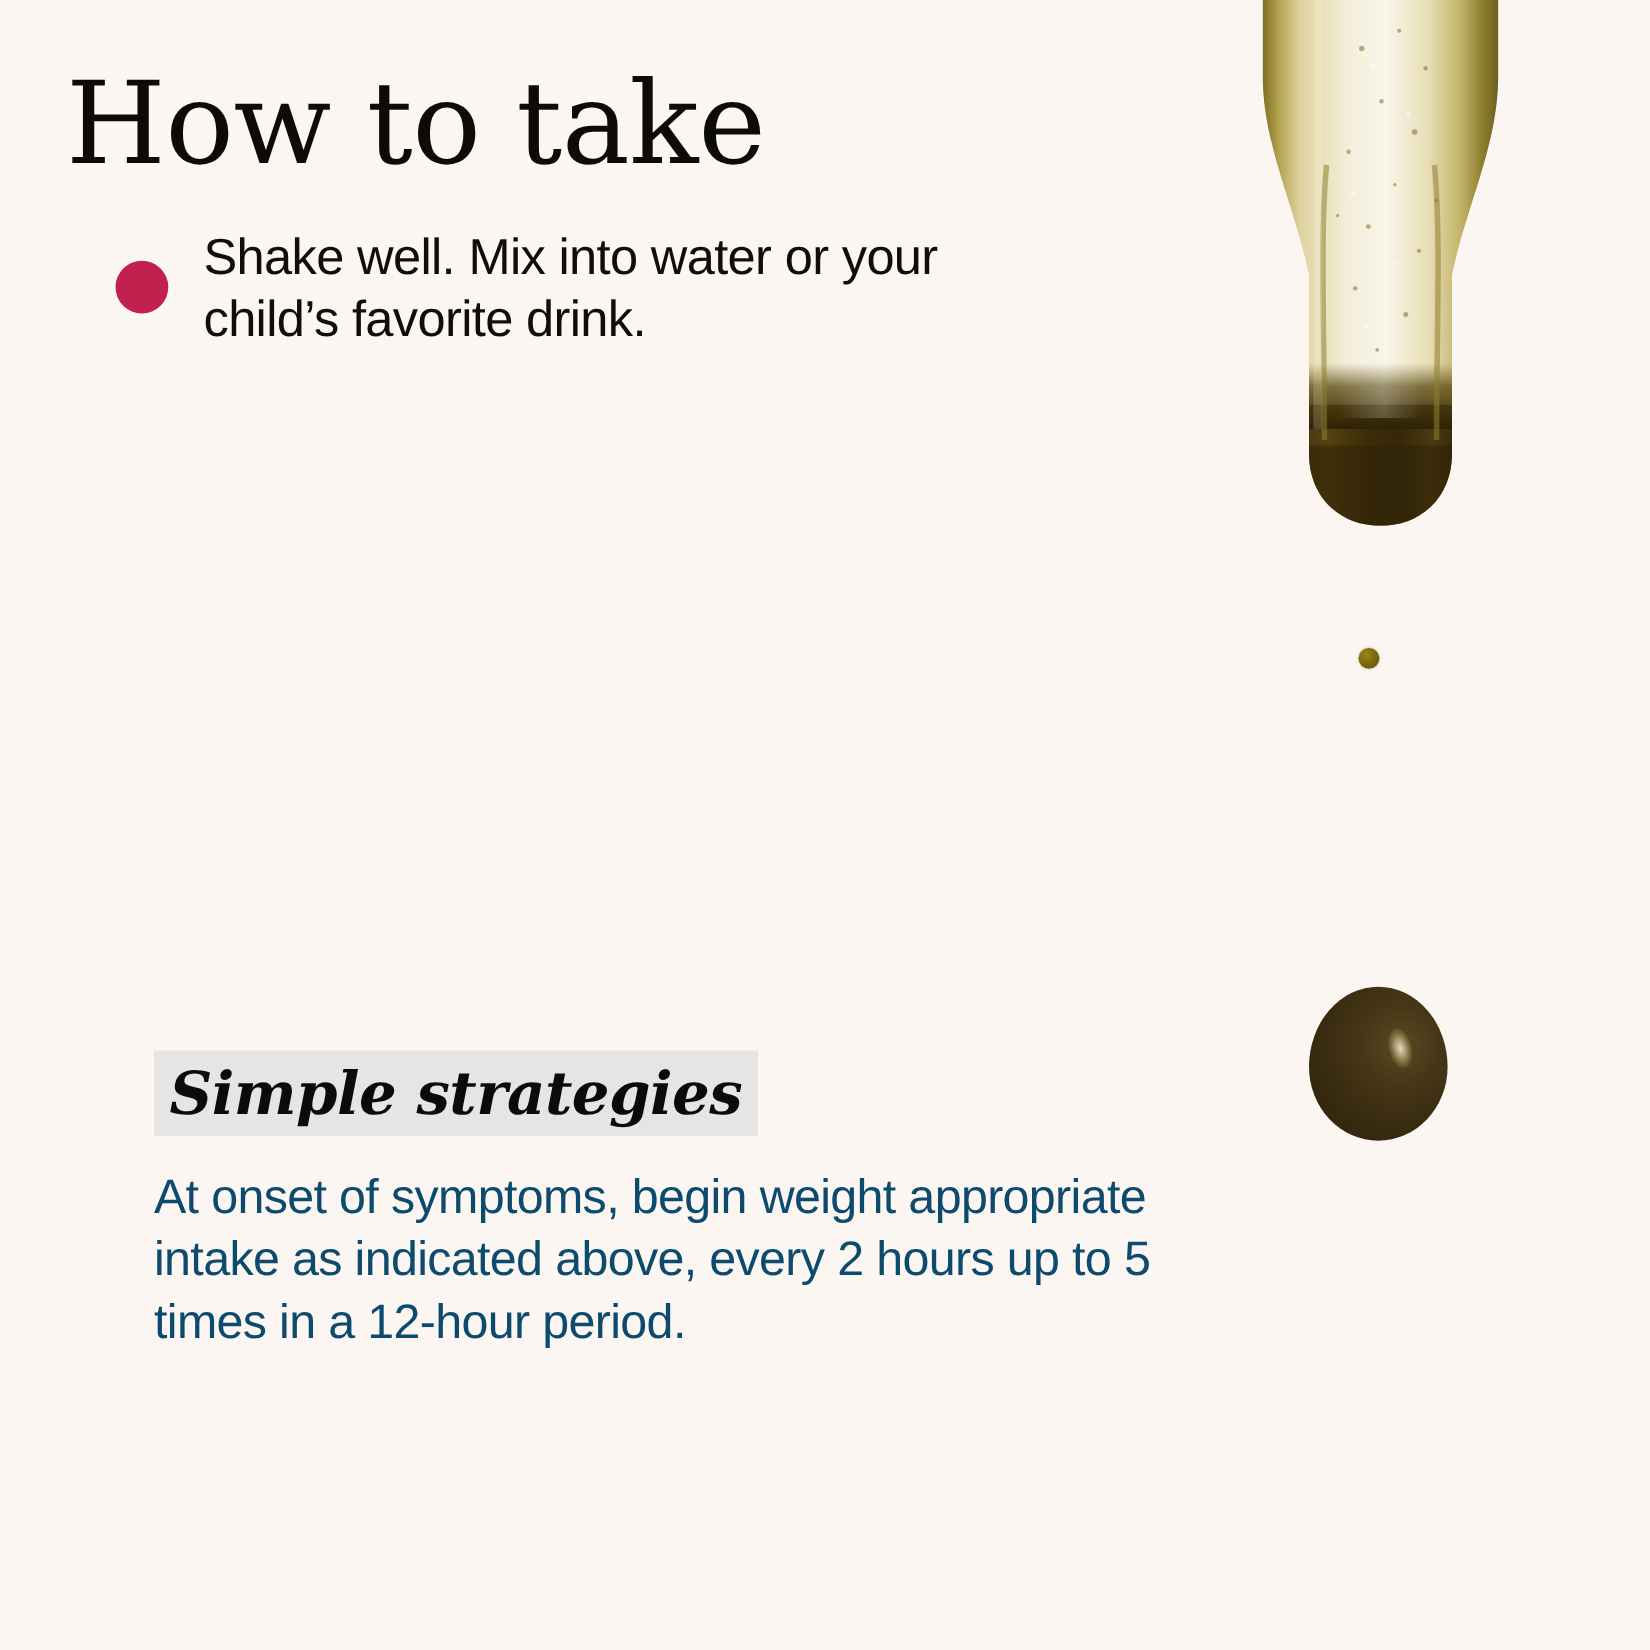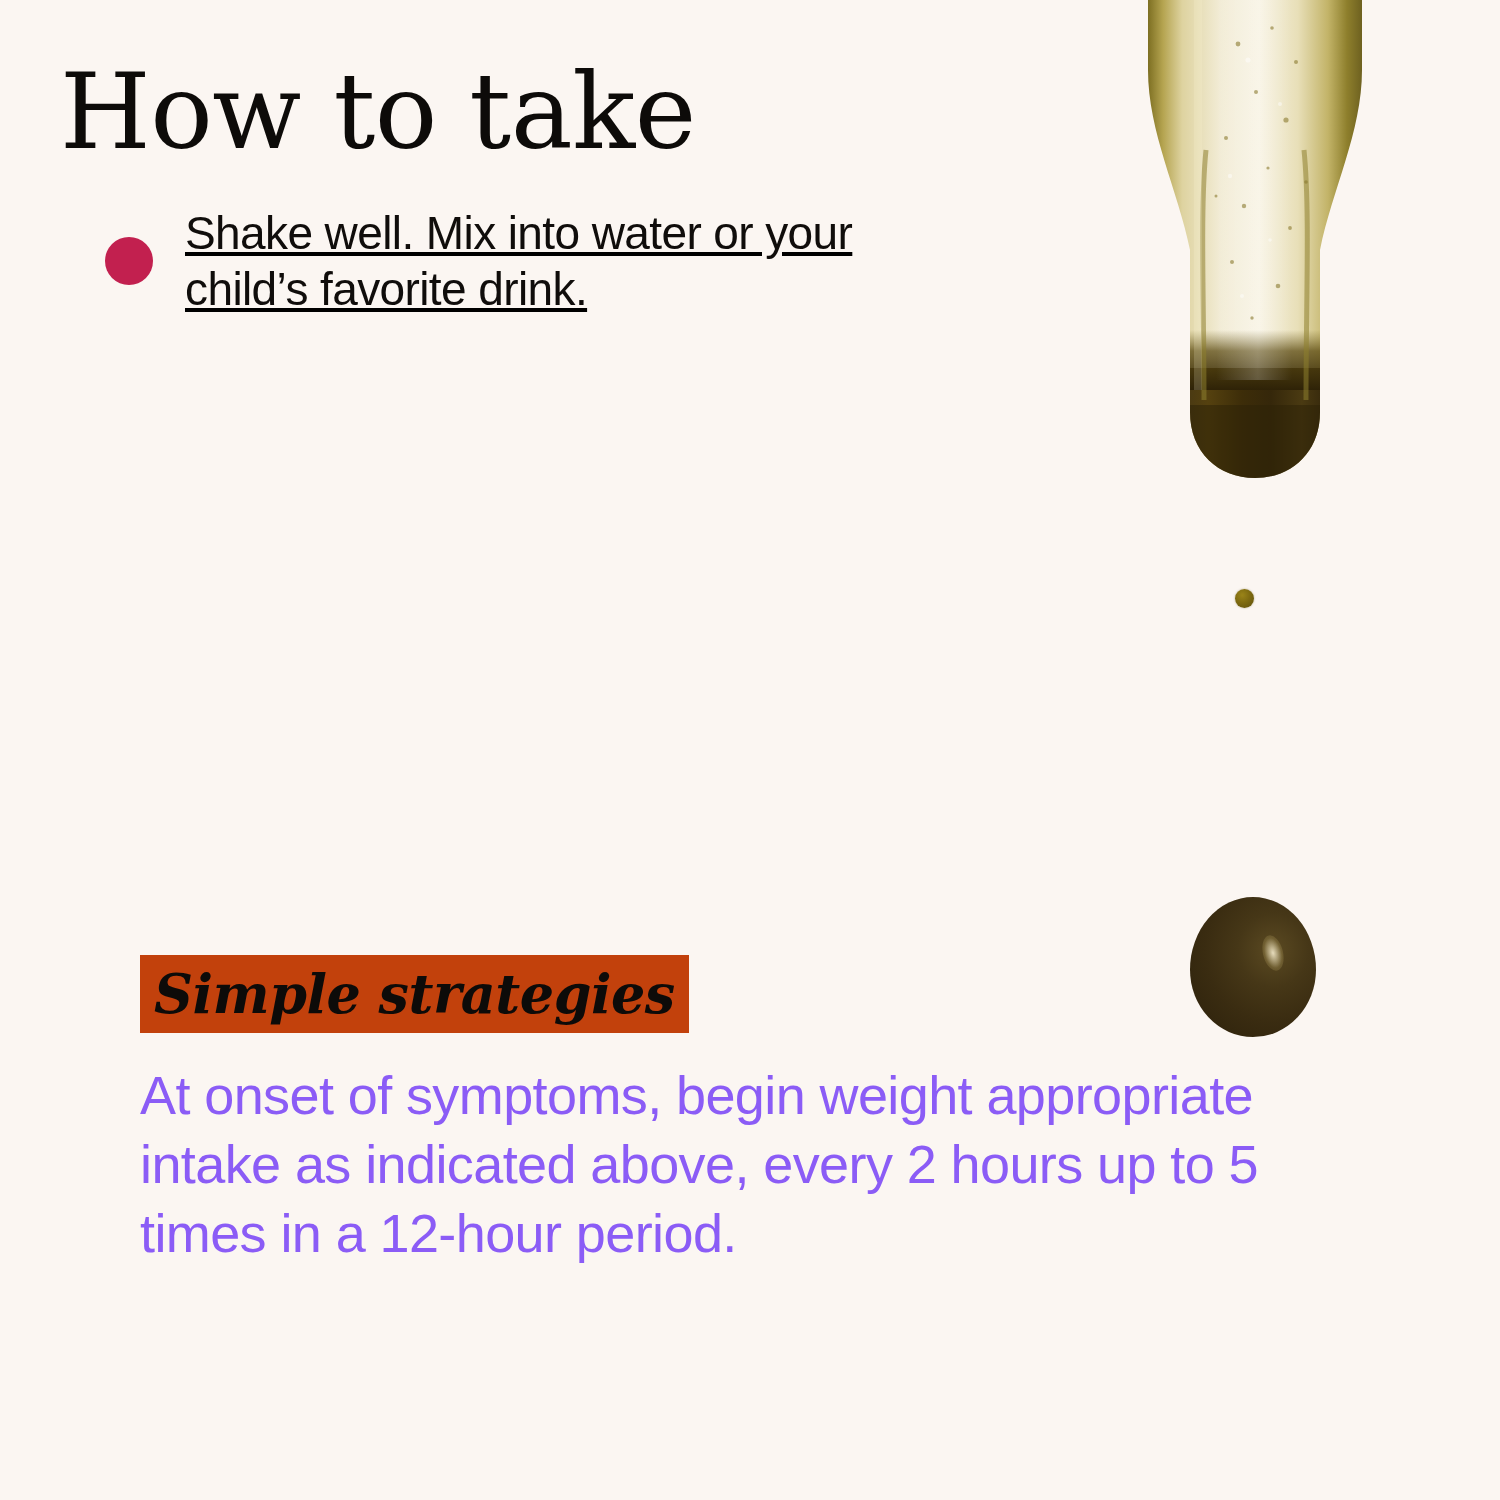--- a/index.html
+++ b/index.html
@@ -64,21 +64,20 @@
     width:1100px;
     list-style:none;
   }
   .list-item {
     position:relative;
     display:flex;
     align-items:flex-start;
     padding-left:185px;
     min-height:60px;
     margin-bottom:46px;
-    text-decoration:underline;
   }
   .bullet-dot {
     position:absolute;
     left:105px;
     top:50%;
     transform:translateY(-50%);
     width:48px; height:48px;
     border-radius:50%;
     background:#C2204F;
     flex:0 0 auto;
@@ -97,38 +96,38 @@
     position:absolute;
     left:0; top:955px;
     width:1330px;
   }
   #strategies-heading-wrap {
     display:inline-block;
     margin-left:140px;
   }
   #strategies-heading {
     display:inline-block;
-    background:#c2410c;
+    background:#e5e5e5;
     font-family:"DejaVu Serif", serif;
     font-style:italic;
     font-weight:700;
     font-size:54px;
     line-height:78px;
     color:#0d0b09;
     padding:0 14px;
     letter-spacing:-0.5px;
     white-space:nowrap;
   }
   #strategies-body {
     margin-left:140px;
     margin-top:28px;
     width:1160px;
-    font-size:54px;
+    font-size:44px;
     line-height:1.28;
-    color:#8b5cf6;
+    color:#0c4a6e;
     letter-spacing:-0.6px;
     font-stretch:condensed;
     white-space:pre-line;
   }
 </style>
 </head>
 <body>
 
 <svg id="dropper-image" viewBox="0 0 270 510" aria-hidden="true">
   <defs>

